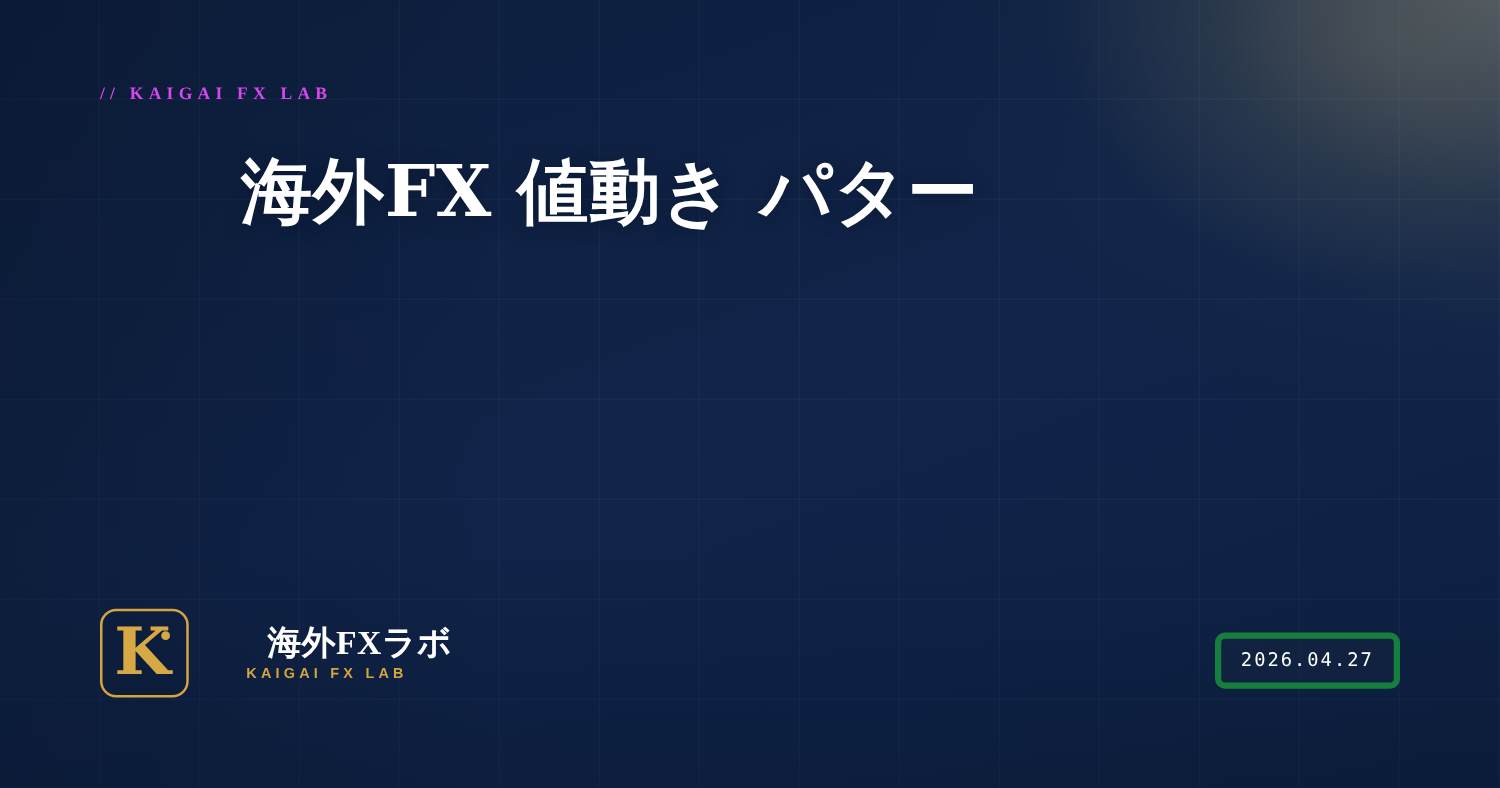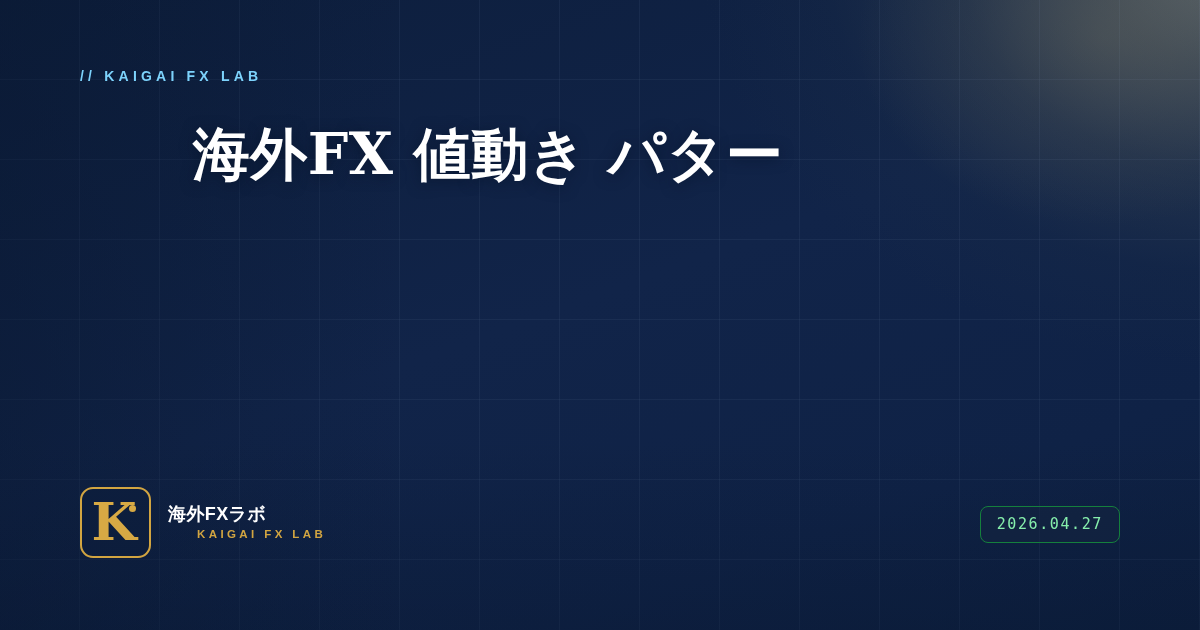--- a/index.html
+++ b/index.html
@@ -76,25 +76,25 @@
   .content {
     position: absolute;
     inset: 0;
     z-index: 5;
   }
 
   .eyebrow {
     position: absolute;
     left: 80px;
     top: 68px;
-    font-family: Liberation Sans, sans-serif;
+    font-family: Liberation Serif, serif;
     font-size: 14px;
     font-weight: 700;
     letter-spacing: 4.2px;
-    color: #7dd3fc;
+    color: #d946ef;
     white-space: nowrap;
   }
 
   .title {
     position: absolute;
     left: 78px;
     top: 112px;
     width: 820px;
     margin: 0;
     font-family: "DejaVu Serif", "Liberation Serif", serif;
@@ -146,51 +146,52 @@
     position: absolute;
     right: 13px;
     top: 16px;
     width: 7px;
     height: 7px;
     border-radius: 50%;
     background: #d7a944;
   }
   .logo-text { display: flex; flex-direction: column; gap: 3px; }
   .logo-jp {
-    font-family: Liberation Sans, sans-serif;
-    font-weight: 700;
-    font-size: 18px;
+    font-family: Liberation Serif, serif;
+    font-weight: 700;
+    font-size: 27px;
     line-height: 1.08;
     color: #ffffff;
     letter-spacing: 0.4px;
     white-space: nowrap;
+    margin-left: 46px;
   }
   .logo-en {
     font-family: Liberation Sans, sans-serif;
     font-weight: 700;
     font-size: 11.5px;
     letter-spacing: 3.4px;
     color: #d2a541;
     white-space: nowrap;
     margin-left: 29px;
   }
 
   
   .date-badge {
     position: absolute;
     right: 80px;
     top: 506px;
     padding: 8px 16px 9px;
-    border: 1px solid #15803d;
+    border: 5px solid #15803d;
     border-radius: 8px;
     background: rgba(22,38,64,0.45);
     font-family: "DejaVu Sans Mono", "Liberation Mono", monospace;
     font-size: 15px;
     letter-spacing: 1.6px;
-    color: #86efac;
+    color: #ffffff;
     white-space: nowrap;
     box-sizing: border-box;
   }
 </style>
 </head>
 <body>
 
 <div class="card">
 
   <div class="bg-base"></div>

